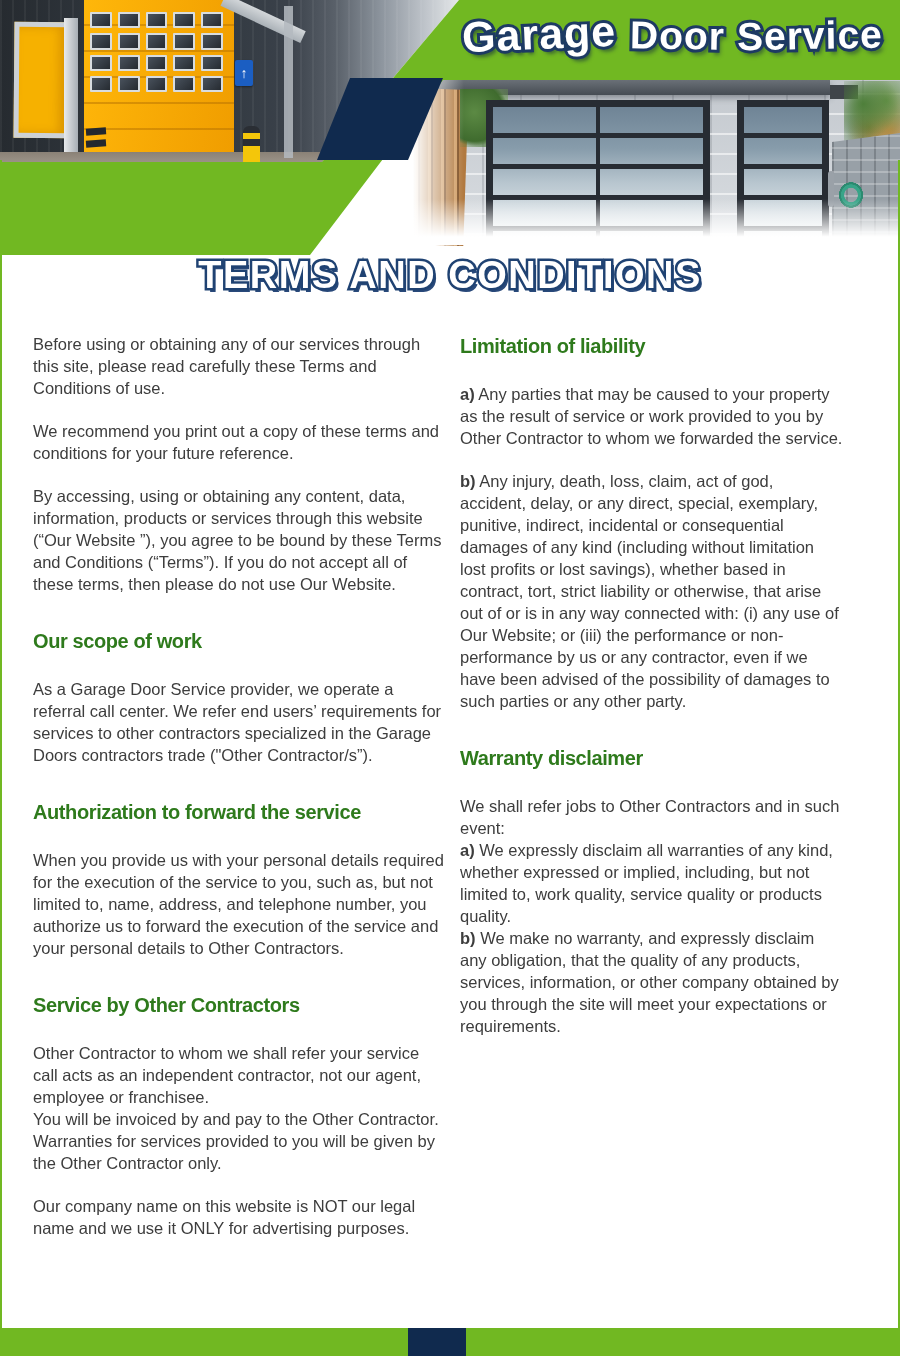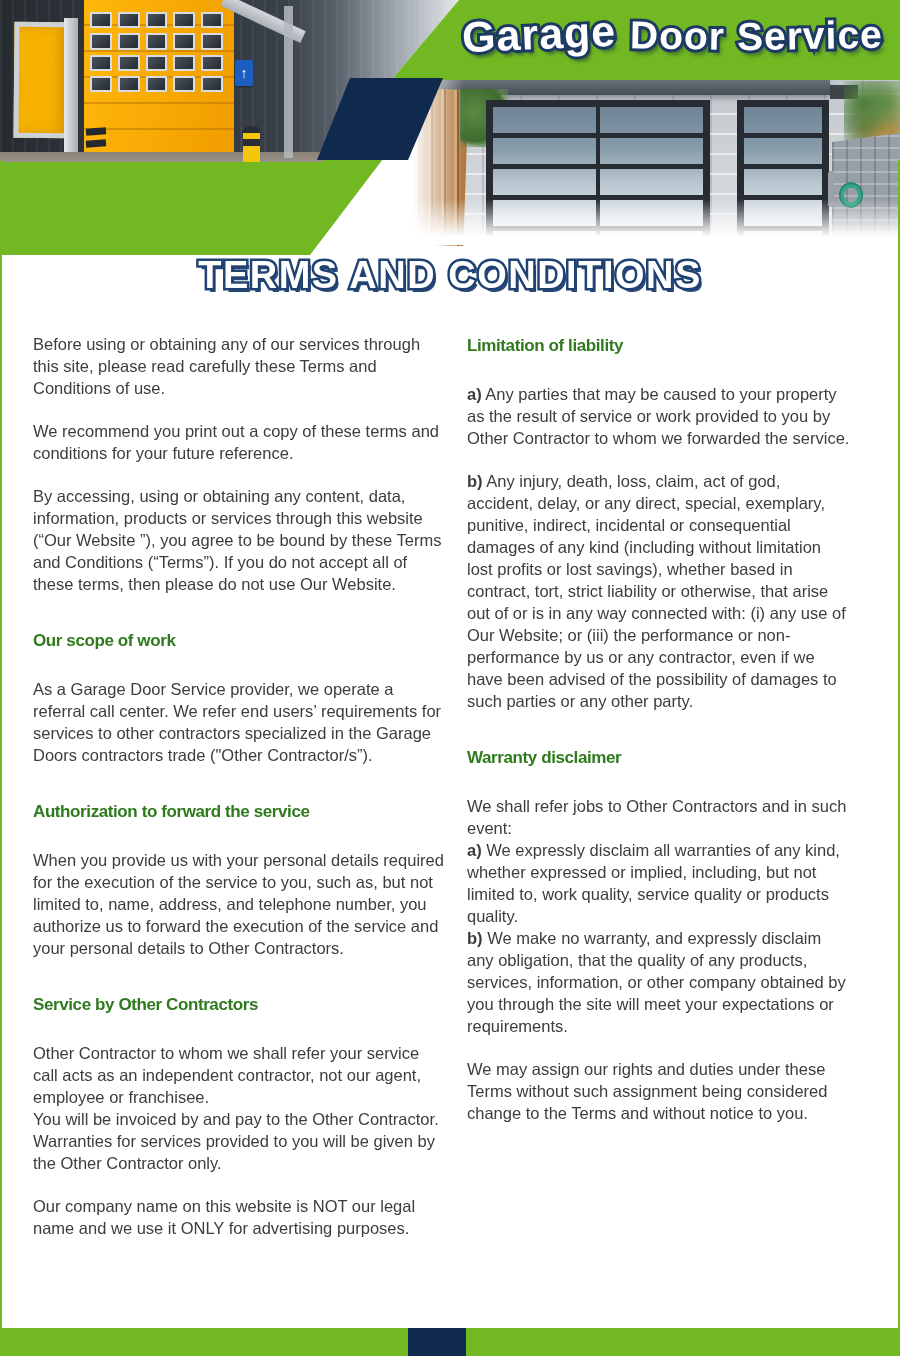--- a/index.html
+++ b/index.html
@@ -100,25 +100,25 @@
     text-shadow:3px 5px 4px rgba(13,33,63,.55); }
   .brand-line.fill { color:#ffffff; }
 
   
   .title-wrap { position:absolute; top:254px; left:0; width:900px; height:56px; text-align:center; z-index:2; }
   .title-layer { position:absolute; left:0; right:0; top:0; font-size:38px; font-weight:bold; letter-spacing:1.5px; }
   .title-layer.stroke { -webkit-text-stroke:5px #1f4272; color:#1f4272; text-shadow:3px 4px 0 #29497a; }
   .title-layer.fill { color:#ffffff; }
 
   
-  .columns { position:absolute; top:333px; left:33px; width:817px; display:flex; gap:19px; z-index:1; }
+  .columns { position:absolute; top:333px; left:33px; width:817px; display:flex; gap:12px; z-index:1; }
   .col-left  { width:415px; }
   .col-right { width:383px; }
   .col p { font-size:16.5px; line-height:22px; color:#3d3d3d; margin:0 0 21px; white-space:pre-wrap; }
-  .col h3 { font-size:17px; line-height:26px; color:#2e7a1c; margin:33px 0 24px; letter-spacing:-0.4px; }
+  .col h3 { font-size:20px; line-height:26px; color:#2e7a1c; margin:33px 0 24px; letter-spacing:-0.4px; }
   .col > h3:first-child { margin-top:0; }
   .col b { font-weight:bold; }
 
   
   .side-border { position:absolute; width:2px; top:160px; bottom:0; background:#71b822; z-index:6; }
   .side-border.left { left:0; } .side-border.right { right:0; }
   .footer { position:absolute; left:0; bottom:0; width:900px; height:28px; background:#71b822; z-index:5; }
   .footer-navy { position:absolute; left:408px; top:0; width:58px; height:28px; background:#102a4e; }
 </style>
 </head>
@@ -216,21 +216,20 @@
         <p><span>Our company name on this website is NOT our legal name and we use it ONLY for advertising purposes.</span></p>
       </div>
     <div class="col col-right" id="col-right">
         <h3>Limitation of liability</h3>
         <p><b>a)</b><span> Any parties that may be caused to your property as the result of service or work provided to you by Other Contractor to whom we forwarded the service.</span></p>
         <p><b>b)</b><span> Any injury, death, loss, claim, act of god, accident, delay, or any direct, special, exemplary, punitive, indirect, incidental or consequential damages of any kind (including without limitation lost profits or lost savings), whether based in contract, tort, strict liability or otherwise, that arise out of or is in any way connected with: (i) any use of Our Website; or (iii) the performance or non-performance by us or any contractor, even if we have been advised of the possibility of damages to such parties or any other party.</span></p>
         <h3>Warranty disclaimer</h3>
         <p><span>We shall refer jobs to Other Contractors and in such event:
 </span><b>a)</b><span> We expressly disclaim all warranties of any kind, whether expressed or implied, including, but not limited to, work quality, service quality or products quality.
 </span><b>b)</b><span> We make no warranty, and expressly disclaim any obligation, that the quality of any products, services, information, or other company obtained by you through the site will meet your expectations or requirements.</span></p>
-        <p><span>We may assign our rights and duties under these Terms without such assignment being considered change to the Terms and without notice to you.</span></p>
       </div>
   </div>
 
   <div class="side-border left"></div>
   <div class="side-border right"></div>
 
   <div class="footer">
     <div class="footer-navy"></div>
   </div>
 

